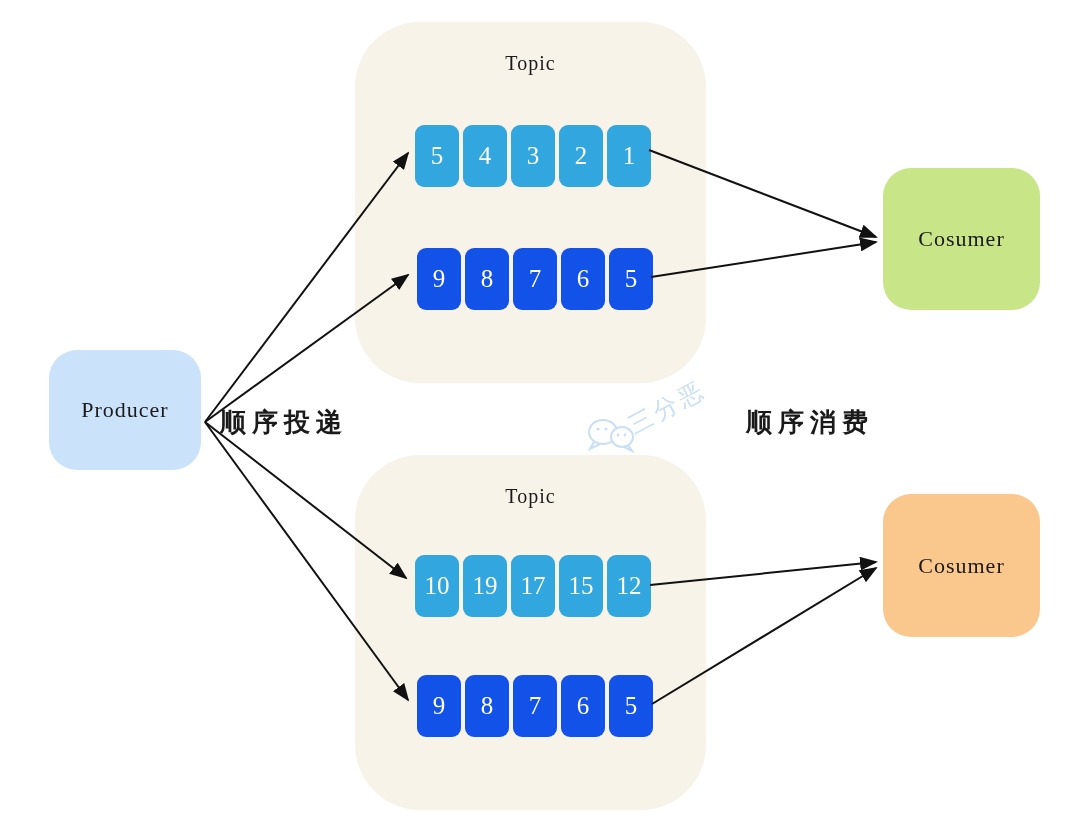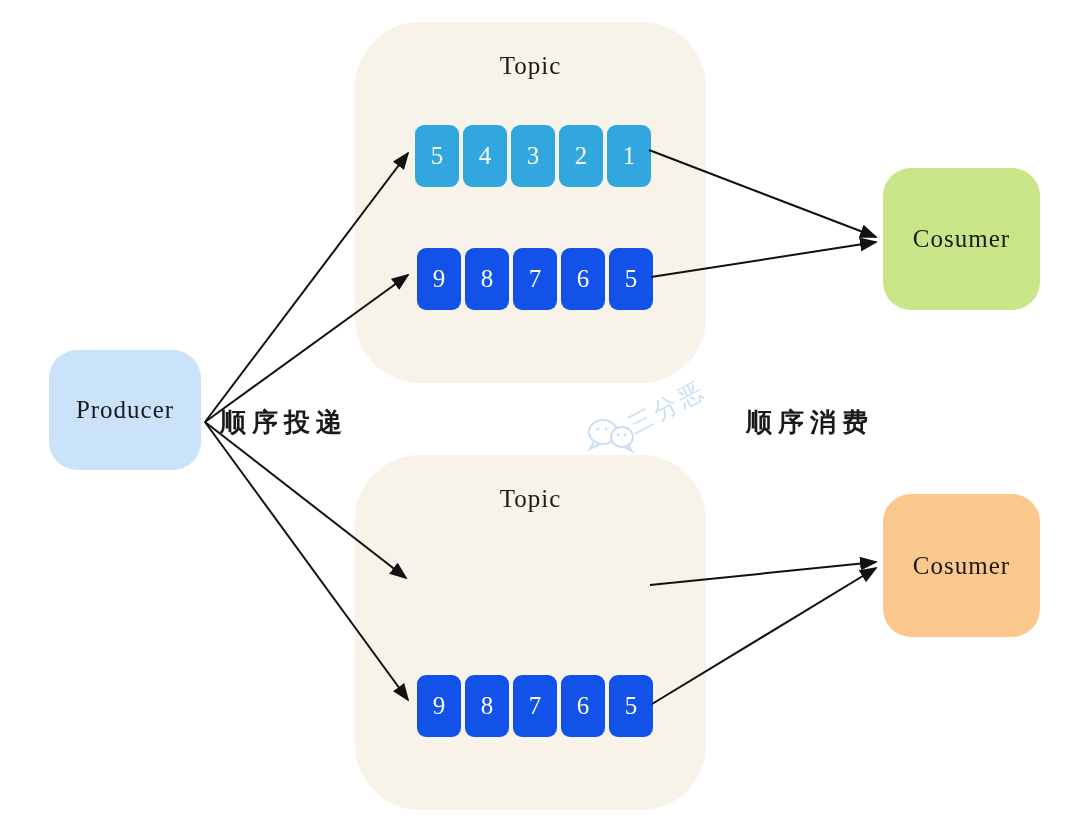--- a/index.html
+++ b/index.html
@@ -16,29 +16,29 @@
     position:absolute;
     width:351px;height:361px;
     background:var(--topic_bg);
     border-radius:65px;
   }
   #topic-top{left:355px;top:22px;}
   #topic-bottom{left:355px;top:455px;height:355px;}
   .topic-title{
     position:absolute;left:0;right:0;top:30px;
     text-align:center;
-    font-size:25px;
+    font-size:20px;
     letter-spacing:1px;
   }
   
   .node{
     position:absolute;
     display:flex;align-items:center;justify-content:center;
     border-radius:28px;
-    font-size:25px;
+    font-size:22px;
     letter-spacing:1px;
   }
   #producer{left:49px;top:350px;width:152px;height:120px;background:var(--producer_bg);}
   #consumer-top{left:883px;top:168px;width:157px;height:142px;background:var(--consumer_green);}
   #consumer-bottom{left:883px;top:494px;width:157px;height:143px;background:var(--consumer_orange);}
   
   .queue{
     position:absolute;
     display:flex;gap:4px;
   }
@@ -110,20 +110,27 @@
     <div class="cell dark">9</div>
     <div class="cell dark">8</div>
     <div class="cell dark">7</div>
     <div class="cell dark">6</div>
     <div class="cell dark">5</div>
   </div>
 
   <div class="topic-box" id="topic-bottom">
     <div class="topic-title">Topic</div>
   </div>
+  <div class="queue" id="queue-b1">
+    <div class="cell light">10</div>
+    <div class="cell light">19</div>
+    <div class="cell light">17</div>
+    <div class="cell light">15</div>
+    <div class="cell light">12</div>
+  </div>
   <div class="queue" id="queue-b2">
     <div class="cell dark">9</div>
     <div class="cell dark">8</div>
     <div class="cell dark">7</div>
     <div class="cell dark">6</div>
     <div class="cell dark">5</div>
   </div>
 
   <div class="node" id="consumer-top">
     <span>Cosumer</span>

